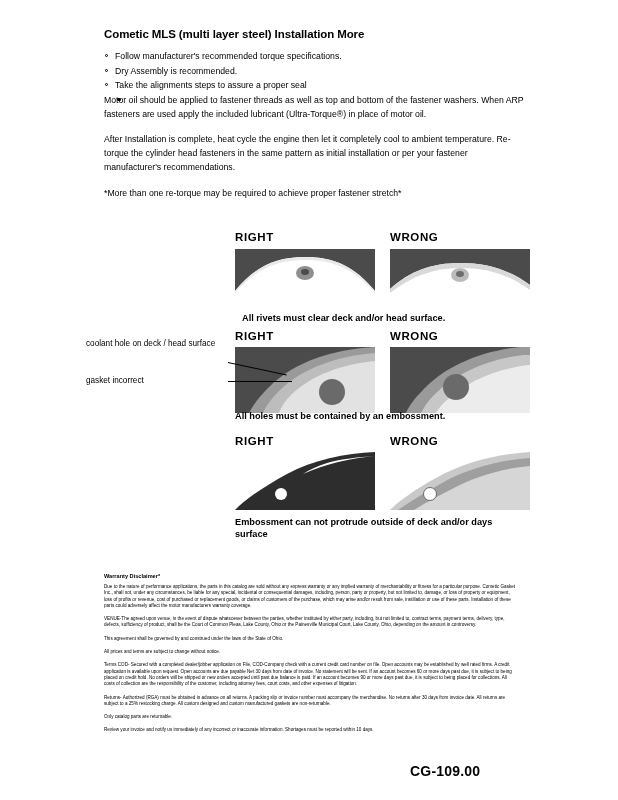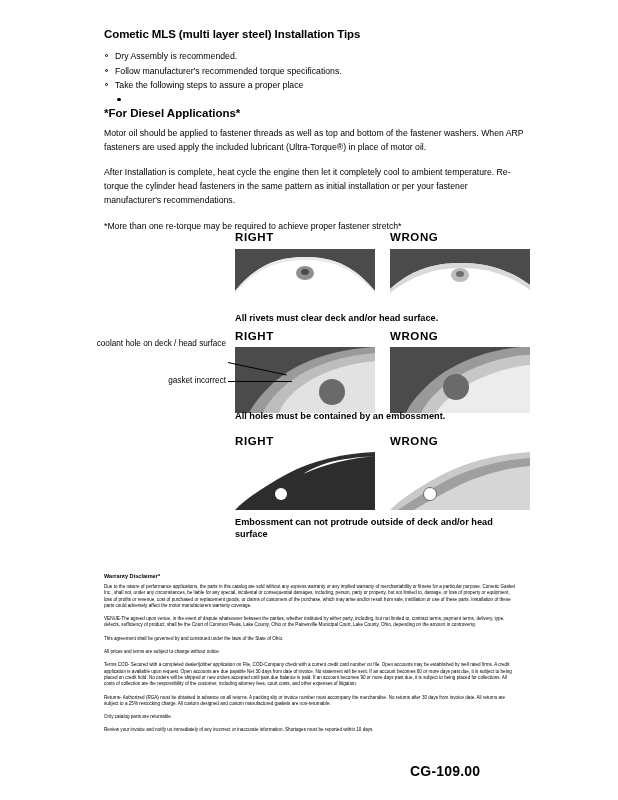--- a/index.html
+++ b/index.html
@@ -107,21 +107,21 @@
     font-weight: bold;
   }
   .panel {
     position: absolute;
     overflow: hidden;
     background: #ffffff;
   }
   .callout-text {
     position: absolute;
     font-size: 8.2px;
-    text-align: right;
+    text-align: left;
     line-height: 11px;
   }
   .leader {
     position: absolute;
     background: #000;
     height: 1px;
   }
 
   
   .warranty {
@@ -150,44 +150,43 @@
     letter-spacing: 0.2px;
     margin-left: 20px;
   }
 </style>
 </head>
 <body>
 
 <div class="page">
 
   <div class="content">
-    <h1 class="title">Cometic MLS (multi layer steel) Installation Tips</h1>
+    <h1 class="title">Cometic MLS (multi layer steel) Installation More</h1>
 
     <ul class="bullets">
+      <li>
+        <span class="hollow-dot"></span>
+        <span>Follow manufacturer's recommended torque specifications.</span>
+      </li>
       <li>
         <span class="hollow-dot"></span>
         <span>Dry Assembly is recommended.</span>
       </li>
       <li>
         <span class="hollow-dot"></span>
-        <span>Follow manufacturer's recommended torque specifications.</span>
-      </li>
-      <li>
-        <span class="hollow-dot"></span>
-        <span>Take the following steps to assure a proper place</span>
+        <span>Take the alignments steps to assure a proper seal</span>
       </li>
     </ul>
 
     <ul class="subbullets">
       <li>
         <span class="solid-dot"></span>
       </li>
     </ul>
 
-    <h2 class="subtitle">*For Diesel Applications*</h2>
     <p class="para">Motor oil should be applied to fastener threads as well as top and bottom of the fastener washers. When ARP fasteners are used apply the included lubricant (Ultra-Torque®) in place of motor oil.</p>
     <p class="para">After Installation is complete, heat cycle the engine then let it completely cool to ambient temperature. Re-torque the cylinder head fasteners in the same pattern as initial installation or per your fastener manufacturer's recommendations.</p>
     <p class="para last">*More than one re-torque may be required to achieve proper fastener stretch*</p>
   </div>
 
   <div class="figures">
 
     <div class="fig-label" style="position:absolute;left:235px;top:6px;width:130px;">RIGHT</div>
     <div class="fig-label" style="position:absolute;left:390px;top:6px;width:130px;">WRONG</div>
 
@@ -206,21 +205,21 @@
       <svg width="140" height="60" viewBox="0 0 140 60">
         <rect x="0" y="0" width="140" height="60" fill="#ffffff"></rect>
         <path d="M0,0 L140,0 L140,36 C118,20 96,14 70,14 C42,14 20,22 0,40 Z" fill="#4b4b4b"></path>
         <path d="M0,40 C20,22 42,14 70,14 C96,14 118,20 140,36 L140,60 L0,60 Z" fill="#d9d9d9"></path>
         <path d="M0,44 C22,27 44,19 70,19 C96,19 118,25 140,41 L140,60 L0,60 Z" fill="#ffffff"></path>
         <ellipse cx="70" cy="26" rx="9" ry="7" fill="#bcbcbc"></ellipse>
         <ellipse cx="70" cy="25" rx="4" ry="3" fill="#6d6d6d"></ellipse>
       </svg>
     </div>
 
-    <div class="fig-caption" style="position:absolute;left:235px;top:88px;width:320px;">All rivets must clear deck and/or head surface.</div>
+    <div class="fig-caption" style="position:absolute;left:242px;top:88px;width:320px;">All rivets must clear deck and/or head surface.</div>
 
     <div class="fig-label" style="position:absolute;left:235px;top:105px;width:130px;">RIGHT</div>
     <div class="fig-label" style="position:absolute;left:390px;top:105px;width:130px;">WRONG</div>
 
     <div class="panel" style="left:235px;top:122px;width:140px;height:66px;">
       <svg width="140" height="66" viewBox="0 0 140 66">
         <rect x="0" y="0" width="140" height="66" fill="#4b4b4b"></rect>
         <path d="M140,0 C100,2 60,14 34,40 C24,50 18,58 14,66 L140,66 Z" fill="#9a9a9a"></path>
         <path d="M140,6 C104,9 68,20 44,44 C36,52 31,59 28,66 L140,66 Z" fill="#bdbdbd"></path>
         <path d="M140,14 C108,17 76,28 56,48 C50,54 46,60 44,66 L140,66 Z" fill="#e2e2e2"></path>
@@ -262,21 +261,21 @@
     <div class="panel" style="left:390px;top:227px;width:140px;height:58px;">
       <svg width="140" height="58" viewBox="0 0 140 58">
         <rect x="0" y="0" width="140" height="58" fill="#ffffff"></rect>
         <path d="M140,0 C108,2 74,10 46,26 C26,37 10,48 0,58 L140,58 Z" fill="#c9c9c9"></path>
         <path d="M140,6 C110,8 78,16 52,31 C34,41 18,51 8,58 L140,58 Z" fill="#9f9f9f"></path>
         <path d="M140,14 C114,16 86,24 62,37 C46,45 32,53 24,58 L140,58 Z" fill="#d6d6d6"></path>
         <circle cx="40" cy="42" r="6.5" fill="#ffffff" stroke="#6a6a6a" stroke-width="1"></circle>
       </svg>
     </div>
 
-    <div class="fig-caption" style="position:absolute;left:235px;top:291px;width:290px;line-height:12px;">Embossment can not protrude outside of deck and/or head surface</div>
+    <div class="fig-caption" style="position:absolute;left:235px;top:291px;width:290px;line-height:12px;">Embossment can not protrude outside of deck and/or days surface</div>
 
   </div>
 
   <div class="warranty">
     <h3>Warranty Disclaimer*</h3>
     <p>Due to the nature of performance applications, the parts in this catalog are sold without any express warranty or any implied warranty of merchantability or fitness for a particular purpose.  Cometic Gasket Inc., shall not, under any circumstances, be liable for any special, incidental or consequential damages, including, person, party or property, but not limited to, damage, or loss of property or equipment, loss of profits or revenue, cost of purchased or replacement goods, or claims of customers of the purchase, which may arise and/or result from sale, instillation or use of these parts.  Installation of these parts could adversely affect the motor manufacturers warranty coverage.</p>
     <p>VENUE-The agreed upon venue, in the event of dispute whatsoever between the parties, whether instituted by either party, including, but not limited to, contract terms, payment terms, delivery, type, defects, sufficiency of product, shall be the Court of Common Pleas, Lake County, Ohio or the Painesville Municipal Court, Lake County, Ohio, depending on the amount in controversy.</p>
     <p>This agreement shall be governed by and construed under the laws of the State of Ohio.</p>
     <p>All prices and terms are subject to change without notice.</p>
     <p>Terms COD- Secured with a completed dealer/jobber application on File, COD-Company check with a current credit card number on file.  Open accounts may be established by well rated firms.  A credit application is available upon request.  Open accounts are due payable Net 30 days from date of invoice.  No statement will be sent.  If an account becomes 60 or more days past due, it is subject to being placed on credit hold.  No orders will be shipped or new orders accepted until past due balance is paid.  If an account becomes 90 or more days past due, it is subject to being placed for collections.  All costs of collection are the responsibility of the customer, including attorney fees, court costs, and other expenses of litigation.</p>

